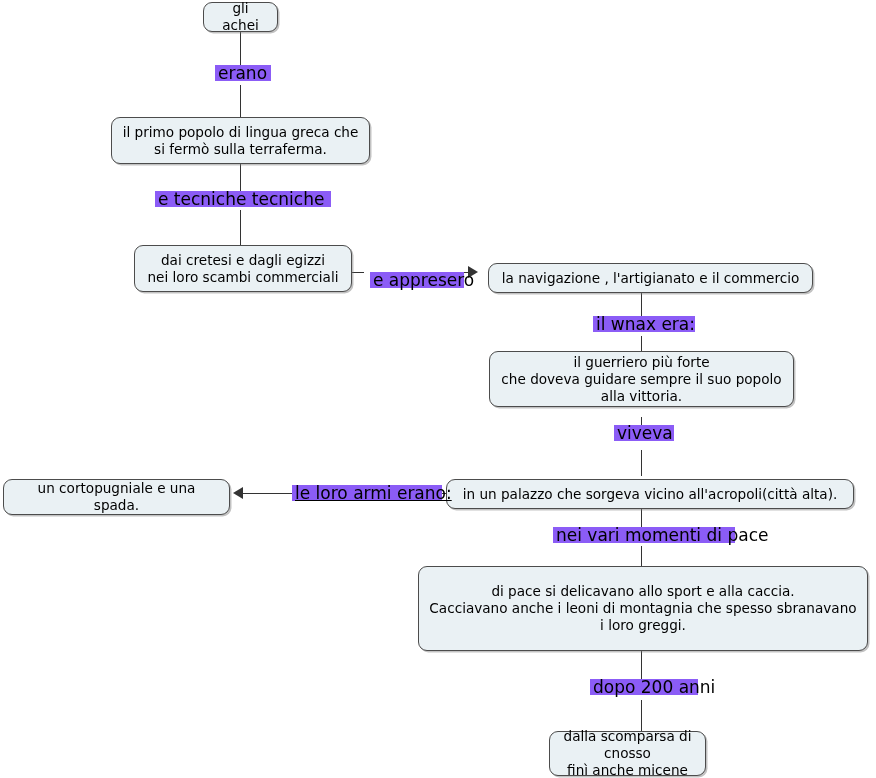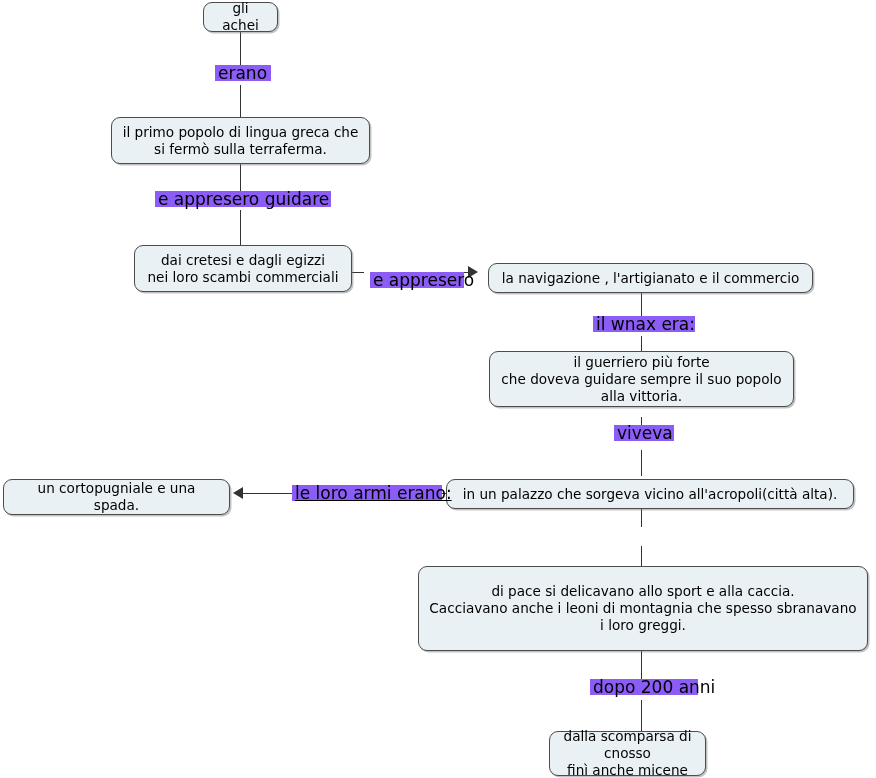--- a/index.html
+++ b/index.html
@@ -126,26 +126,27 @@
 
   <div class="node" style="left:418px; top:566px; width:450px; height:85px;">di pace si delicavano allo sport  e alla caccia.
 Cacciavano anche i leoni di montagnia che spesso sbranavano
 i loro greggi.</div>
 
   <div class="node" style="left:549px; top:731px; width:157px; height:45px;">dalla scomparsa di cnosso
 finì anche micene</div>
 
   <div class="linklabel" style="left:215px; top:65px; width:50px;">erano</div>
 
-  <div class="linklabel" style="left:155px; top:191px; width:170px;">e appresero guidare</div>
+  <div class="linklabel" style="left:155px; top:191px; width:170px;">e tecniche tecniche</div>
 
   <div class="linklabel" style="left:362px; top:272px; width:88px;margin-left:8px;">e appresero</div>
 
   <div class="linklabel" style="left:593px; top:316px; width:96px;">il wnax era:</div>
 
   <div class="linklabel" style="left:614px; top:425px; width:54px;">viveva</div>
 
   <div class="linklabel" style="left:292px; top:485px; width:144px;text-decoration:underline;">le loro armi erano:</div>
 
+  <div class="linklabel" style="left:553px; top:527px; width:176px;">nei vari momenti di pace</div>
 
   <div class="linklabel" style="left:590px; top:679px; width:102px;">dopo 200 anni</div>
 
 </div>
 
 </body></html>

